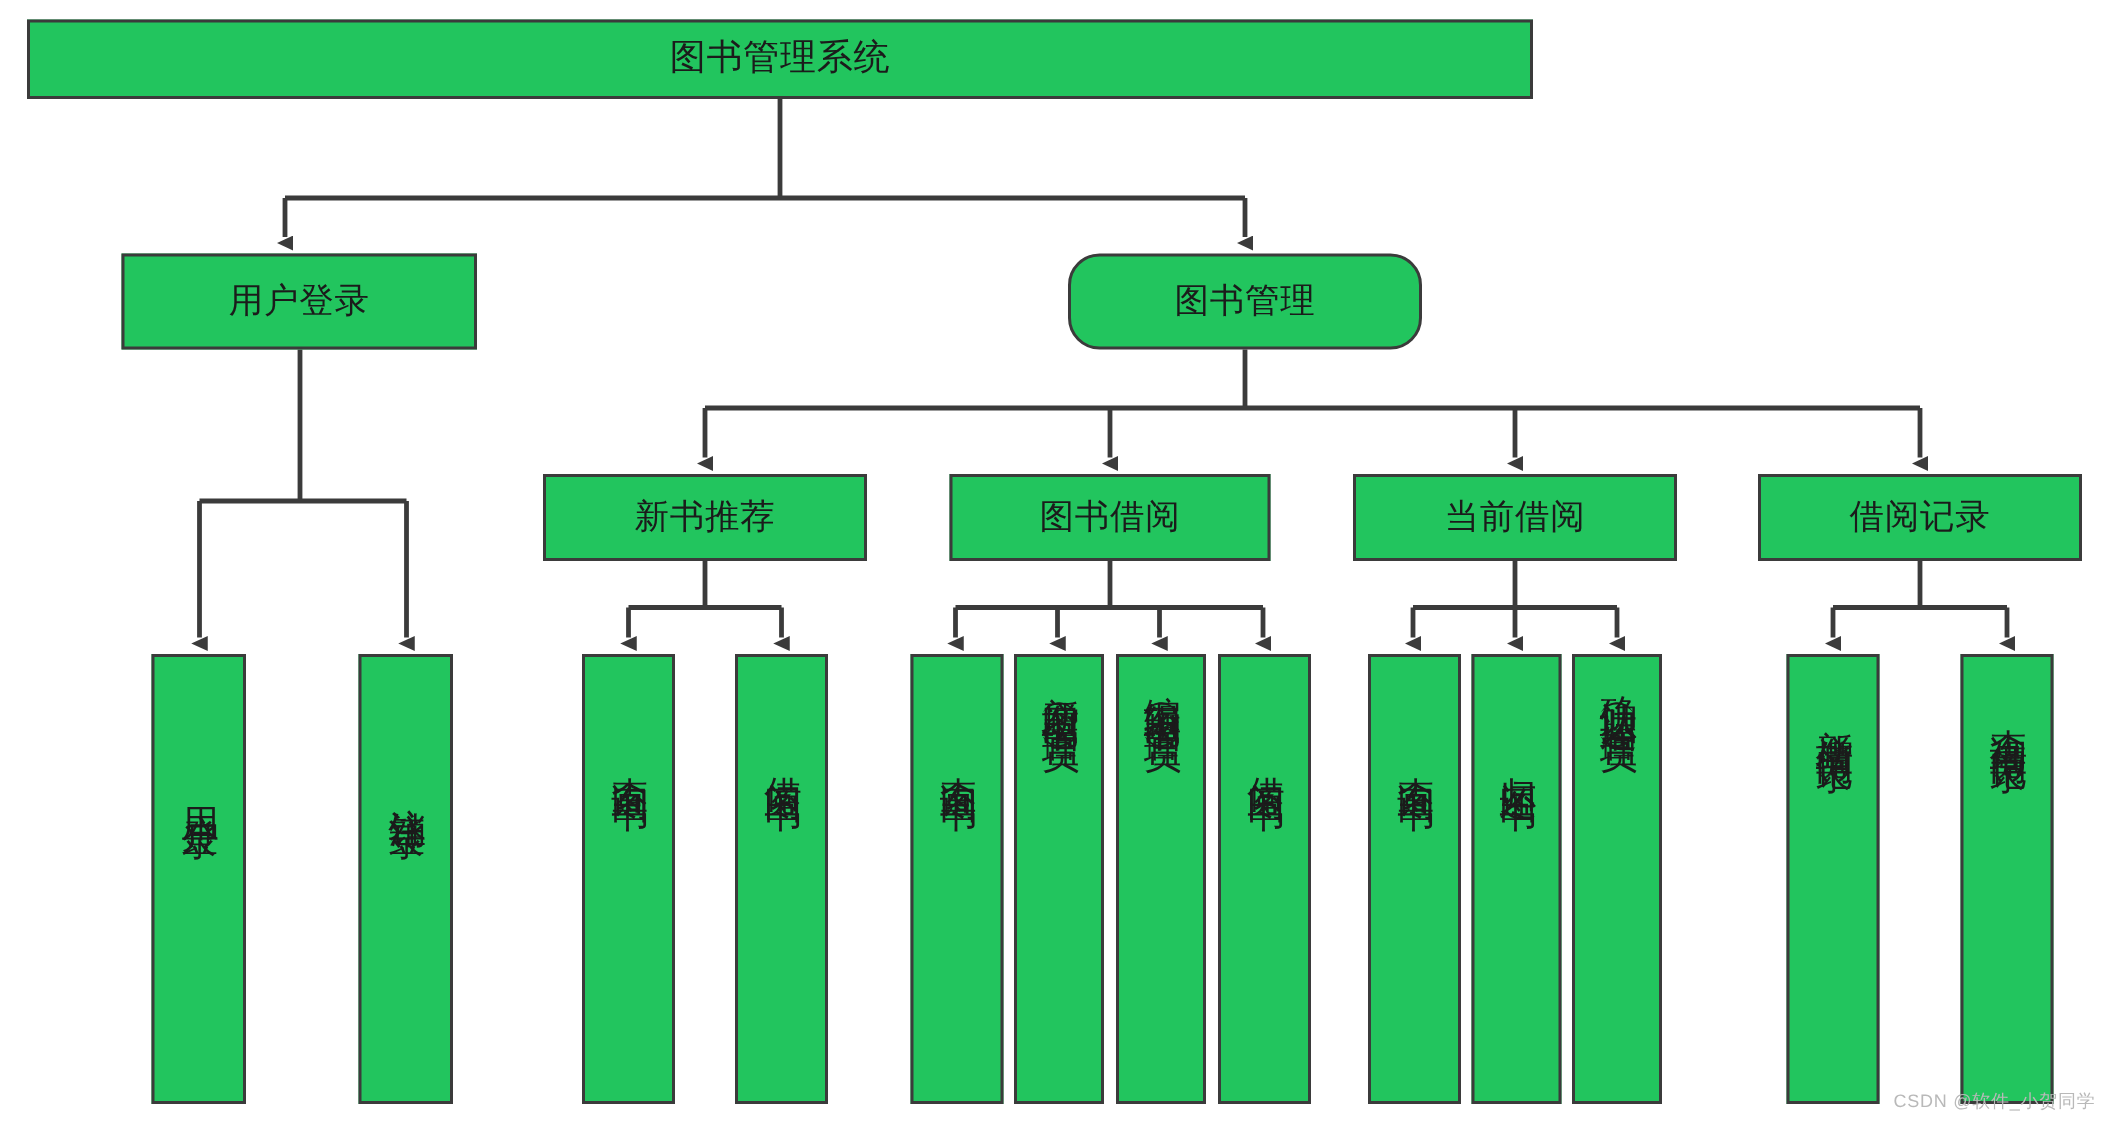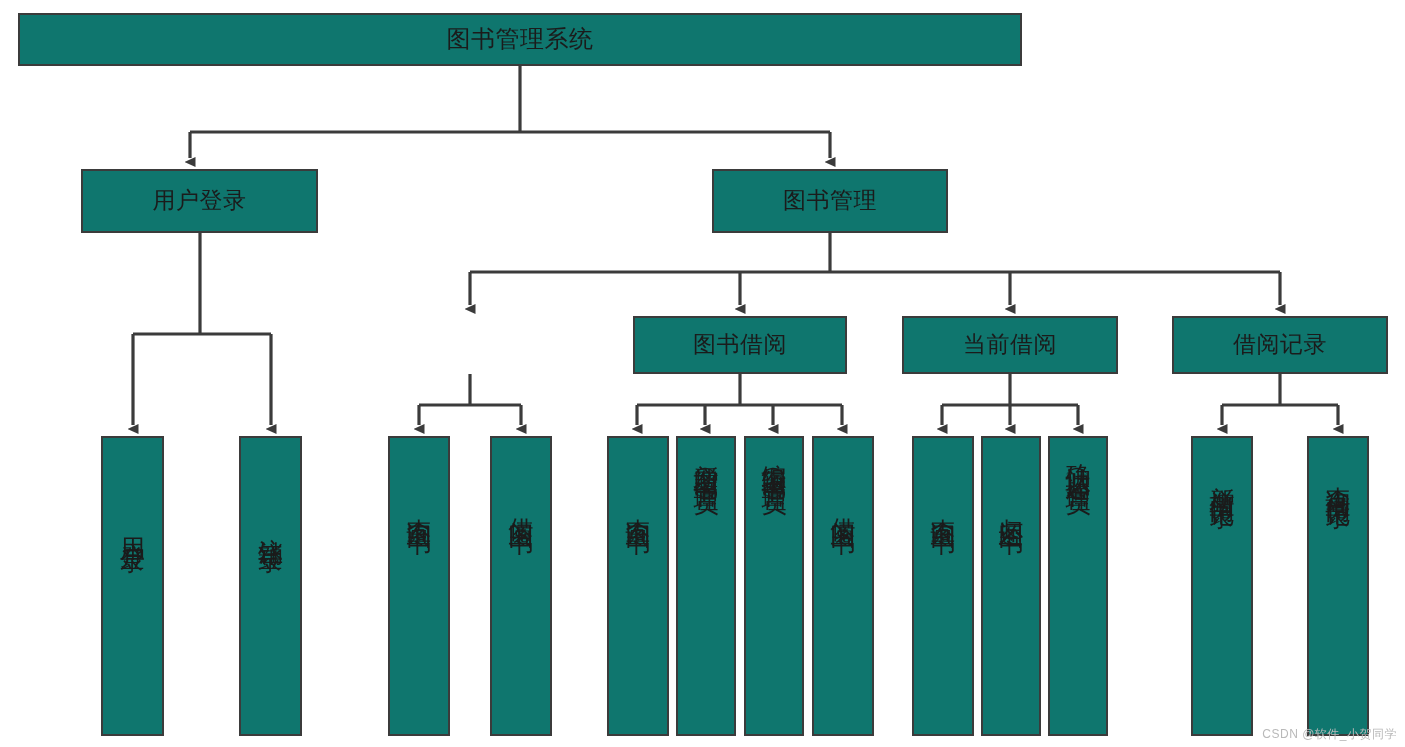--- a/index.html
+++ b/index.html
@@ -23,21 +23,21 @@
     left: 0;
     top: 0;
     width: 1405px;
     height: 747px;
     pointer-events: none;
   }
   .node {
     position: absolute;
     box-sizing: border-box;
     border: 2.5px solid #3b3b3b;
-    background: #0f766e;
+    background: #22c55e;
     display: flex;
     align-items: center;
     justify-content: center;
     color: #1b1b1b;
   }
   .node-label {
     display: block;
     text-align: center;
     line-height: 1.18;
     letter-spacing: 0.5px;
@@ -128,24 +128,27 @@
     </g>
   </svg>
 
   <div class="node horiz root" style="left:18px; top:13px; width:1004px; height:53px;">
     <span class="node-label">图书管理系统</span>
   </div>
 
   <div class="node horiz" style="left:81px; top:169px; width:237px; height:64px;">
     <span class="node-label">用户登录</span>
   </div>
-  <div class="node horiz" style="left:712px; top:169px; width:236px; height:64px;">
+  <div class="node horiz" style="left:712px; top:169px; width:236px; height:64px;border-radius:21px;">
     <span class="node-label">图书管理</span>
   </div>
 
+  <div class="node horiz" style="left:362px; top:316px; width:216px; height:58px;">
+    <span class="node-label">新书推荐</span>
+  </div>
   <div class="node horiz" style="left:633px; top:316px; width:214px; height:58px;align-items:center;">
     <span class="node-label">图书借阅</span>
   </div>
   <div class="node horiz" style="left:1172px; top:316px; width:216px; height:58px;">
     <span class="node-label">借阅记录</span>
   </div>
   <div class="node horiz" style="left:902px; top:316px; width:216px; height:58px;">
     <span class="node-label">当前借阅</span>
   </div>
 

